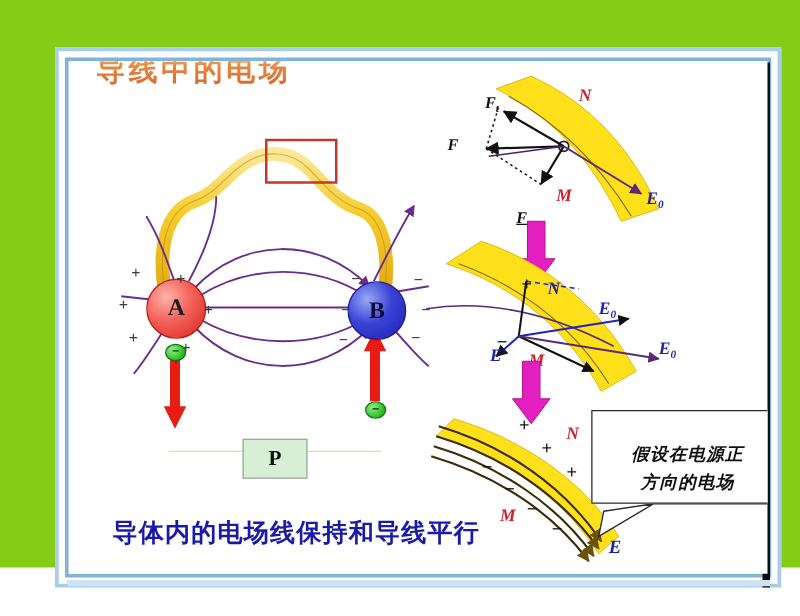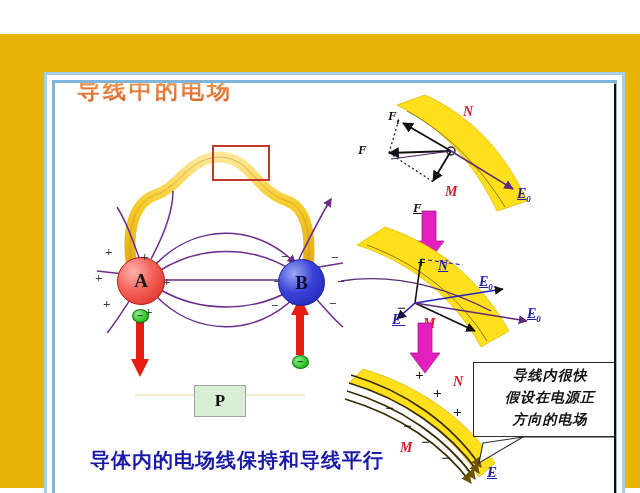--- a/index.html
+++ b/index.html
@@ -1,18 +1,18 @@
 <!DOCTYPE html>
 <html><head>
 <meta charset="utf-8">
 <style>
   html,body{margin:0;padding:0;background:#ffffff;}
   body{width:640px;height:493px;overflow:hidden;font-family:"Liberation Sans",sans-serif;}
 
-  #slide{position:relative;width:640px;height:454px;background:#eab308;margin-top:34px;}
+  #slide{position:relative;width:640px;height:454px;background:#84cc16;}
 
   
   .frame-outer{position:absolute;left:44px;top:38px;width:581px;height:432px;
       border:3px solid #a8cde8;background:#ffffff;box-sizing:border-box;}
   .frame-inner{position:absolute;left:52px;top:46px;width:565px;height:416px;
       border:3px solid #7fb4db;background:#ffffff;box-sizing:border-box;}
   .frame-shadow-r{position:absolute;left:610px;top:50px;width:6px;height:420px;background:#0d0d0d;}
   .frame-shadow-b{position:absolute;left:54px;top:464px;width:562px;height:5px;background:#cfe2f1;}
   .canvas{position:absolute;left:55px;top:49px;width:559px;height:410px;overflow:hidden;background:#fff;}
 
@@ -54,21 +54,21 @@
   .electron{position:absolute;width:15px;height:12px;border-radius:50%;
       background:radial-gradient(circle at 35% 32%,#8ef08a,#2fbf25 65%,#1d8f18 100%);
       border:1px solid #14710f;display:flex;align-items:center;justify-content:center;
       color:#0a3f08;font-size:10px;font-weight:bold;line-height:1;}
 
   .redrect{position:absolute;left:157px;top:62px;width:58px;height:36px;
       border:2px solid #c0392b;box-sizing:border-box;background:transparent;}
   .lbl{position:absolute;font-weight:bold;font-style:italic;white-space:nowrap;
       font-family:"Liberation Serif",serif;line-height:1;}
   .lbl-red{color:#cf1f28;font-size:14px;}
-  .lbl-blue{color:#1f1fa8;font-size:14px;text-decoration:underline;}
+  .lbl-blue{color:#1f1fa8;font-size:14px;}
   .lbl-dark{color:#111;font-size:13px;}
   .sub{font-size:9px;vertical-align:sub;font-style:italic;}
 
   
   .callout{position:absolute;left:418px;top:279px;width:150px;height:75px;
       background:#ffffff;border:1.3px solid #2b2b2b;box-sizing:border-box;}
   .co-line{position:absolute;left:8px;width:136px;text-align:center;color:#111;
       font-weight:bold;font-size:14px;letter-spacing:1px;
       font-family:"DejaVu Sans","Liberation Sans",sans-serif;font-style:italic;white-space:nowrap;}
   .co1{top:4px;} .co2{top:26px;} .co3{top:48px;}
@@ -260,21 +260,20 @@
     <div class="lbl lbl-red" style="left:398px;top:292px;">N</div>
     <div class="lbl lbl-red" style="left:345px;top:358px;">M</div>
     <div class="lbl lbl-blue" style="left:432px;top:382px;font-size:15px;">E</div>
 
     <svg style="position:absolute;left:410px;top:330px;width:170px;height:60px" viewBox="0 0 170 60">
       <path d="M18,30 L58,24 L14,50 Z" fill="#ffffff" stroke="#2b2b2b" stroke-width="1.1"></path>
       <line x1="58" y1="24" x2="168" y2="24" stroke="#2b2b2b" stroke-width="1.1"></line>
     </svg>
 
     <div class="callout">
-      <div class="co-line co1">导线内很快</div>
       <div class="co-line co2">假设在电源正</div>
       <div class="co-line co3">方向的电场</div>
     </div>
 
     <div class="caption">导体内的电场线保持和导线平行</div>
 
   </div>
 </div>
 
 </body></html>

